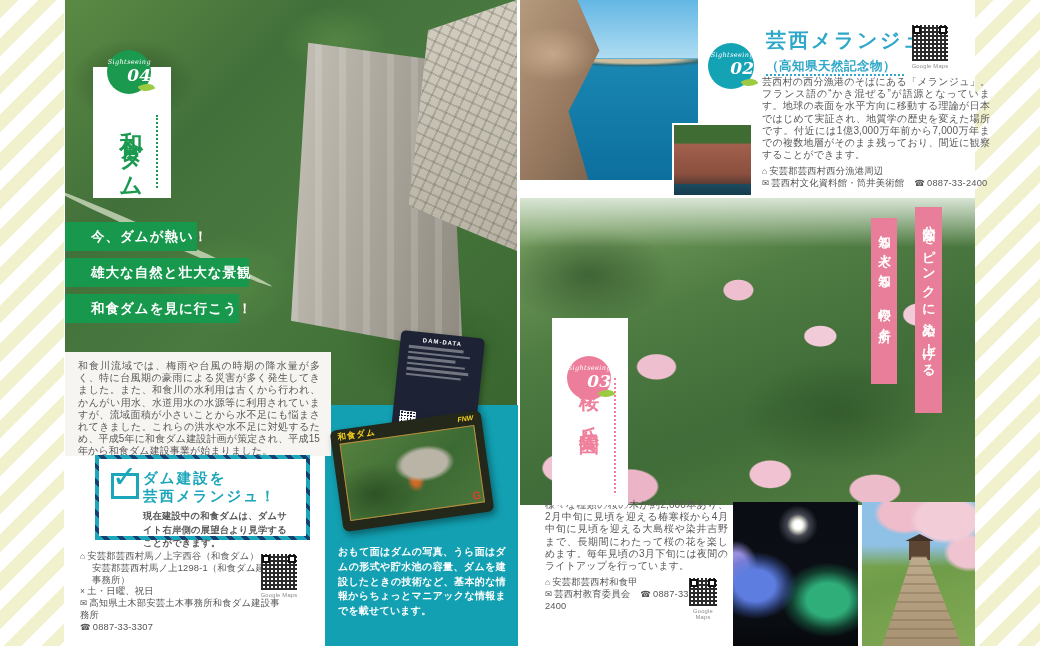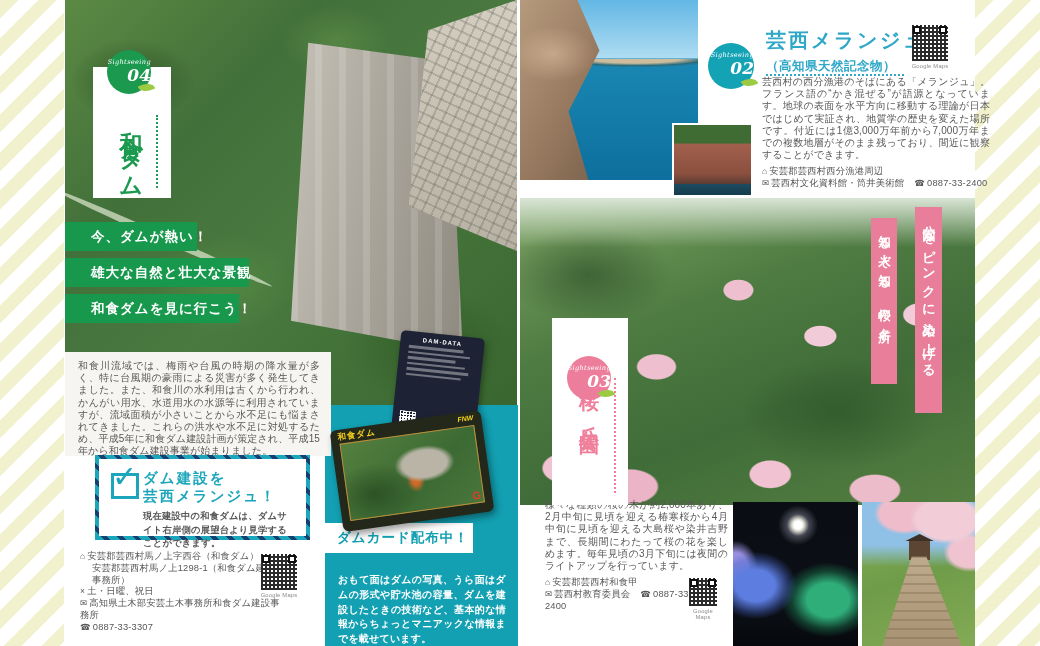--- a/index.html
+++ b/index.html
@@ -126,21 +126,21 @@
   .qr-04 .qr{width:36px;height:36px;}
   .qr-02{left:911px;top:25px;width:38px;}
   .qr-02 .qr{width:36px;height:36px;}
   .qr-03{left:688px;top:578px;width:30px;}
   .qr-03 .qr{width:28px;height:28px;}
   
   .teal-box{left:325px;top:405px;width:193px;height:241px;background:#12a0b2;z-index:2;}
   .damcard-banner{position:absolute;left:-2px;top:118px;width:150px;height:30px;background:#fff;
     color:#12a0b2;font-weight:bold;font-size:13.5px;line-height:30px;padding-left:14px;
     box-sizing:border-box;letter-spacing:1px;white-space:nowrap;}
-  .damcard-body{position:absolute;left:13px;top:168px;width:168px;color:#fff;font-weight:bold;
+  .damcard-body{position:absolute;left:13px;top:140px;width:168px;color:#fff;font-weight:bold;
     font-size:10px;line-height:14.8px;text-align:justify;letter-spacing:.2px;}
   
   .card-back{left:395px;top:334px;width:84px;height:120px;background:#1d2335;border-radius:5px;
     transform:rotate(6deg);box-shadow:2px 3px 6px rgba(0,0,0,.35);z-index:3;}
   .card-back .hdr{color:#fff;font-weight:bold;font-size:6px;letter-spacing:1px;text-align:center;margin-top:5px;}
   .dline{height:2.5px;background:rgba(255,255,255,.38);margin:3px 9px 0;}
   .dline.w1{width:55px;} .dline.w2{width:62px;} .dline.w3{width:48px;} .dline.w4{width:58px;}
   .card-back .mini-qr{position:absolute;left:7px;bottom:24px;width:16px;height:16px;
     background:repeating-linear-gradient(0deg,#fff 0 1.5px,transparent 1.5px 3px),
                repeating-linear-gradient(90deg,#fff 0 1.5px,#1d2335 1.5px 3px);}
@@ -226,21 +226,20 @@
     <div><span class="ic">×</span><span>土・日曜、祝日</span></div>
     <div><span class="ic">✉</span><span>高知県土木部安芸土木事務所和食ダム建設事務所</span></div>
     <div><span class="ic">☎</span><span>0887-33-3307</span></div>
   </div>
   <div class="qrwrap qr-04">
     <div class="qr"></div>
     <div class="qr-caption">Google Maps</div>
   </div>
 
   <div class="abs teal-box">
-    <div class="damcard-banner">ダムカード配布中！</div>
     <div class="damcard-body">おもて面はダムの写真、うら面はダムの形式や貯水池の容量、ダムを建設したときの技術など、基本的な情報からちょっとマニアックな情報までを載せています。</div>
   </div>
 
   <div class="abs card-back">
     <div class="hdr">DAM-DATA</div>
     <div class="dline w1"></div>
     <div class="dline w2"></div>
     <div class="dline w3"></div>
     <div class="dline w4"></div>
     <div class="dline w2"></div>

